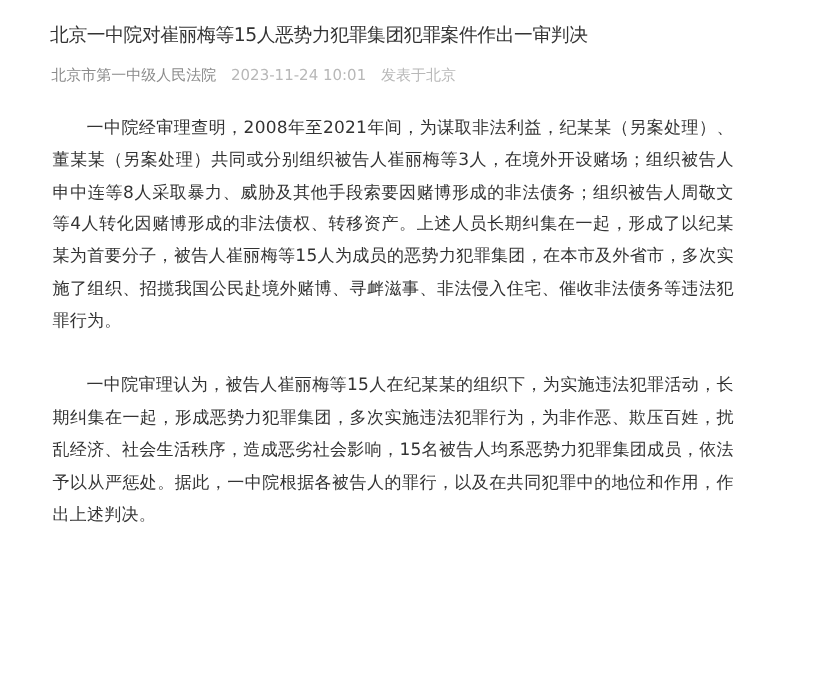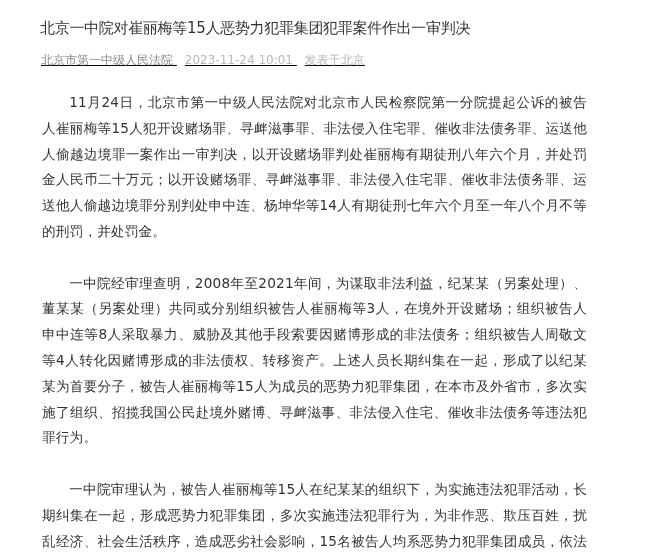--- a/index.html
+++ b/index.html
@@ -3,37 +3,36 @@
 <meta charset="utf-8">
 <style>
   html, body { margin:0; padding:0; background:#ffffff; }
   body { width:650px; height:552px; overflow:hidden; position:relative;
          font-family:"DejaVu Sans","Liberation Sans",sans-serif; }
   .article { position:absolute; left:0; top:0; width:650px; }
   .title { position:absolute; left:40px; top:14px; width:600px;
            font-size:15px; line-height:28px; color:#333333; white-space:nowrap;
            letter-spacing:-0.3px; }
   .meta { position:absolute; left:41px; top:52px; font-size:12px; line-height:16px;
-          white-space:nowrap;text-decoration:underline; }
+          white-space:nowrap; }
   .meta .author { color:#8a8a8a; }
   .meta .time { color:#b8b8b8; margin-left:8px; }
   .meta .loc { color:#b8b8b8; margin-left:8px; }
   .body { position:absolute; left:42px; top:90px; width:545px; }
   .para { font-size:13.6px; line-height:25.8px; color:#333333; text-align:justify;
           text-indent:2em; margin:0 0 25.8px 0; letter-spacing:0.2px; }
 </style>
 </head>
 <body>
 
 <div class="article">
   <h1 class="title" style="margin:0;font-weight:normal;">北京一中院对崔丽梅等15人恶势力犯罪集团犯罪案件作出一审判决</h1>
   <div class="meta">
     <span class="author">北京市第一中级人民法院</span>
     <span class="time">2023-11-24 10:01</span>
     <span class="loc">发表于北京</span>
   </div>
   <div class="body">
-    <p class="para">11月24日，北京市第一中级人民法院对北京市人民检察院第一分院提起公诉的被告人崔丽梅等15人犯开设赌场罪、寻衅滋事罪、非法侵入住宅罪、催收非法债务罪、运送他人偷越边境罪一案作出一审判决，以开设赌场罪判处崔丽梅有期徒刑八年六个月，并处罚金人民币二十万元；以开设赌场罪、寻衅滋事罪、非法侵入住宅罪、催收非法债务罪、运送他人偷越边境罪分别判处申中连、杨坤华等14人有期徒刑七年六个月至一年八个月不等的刑罚，并处罚金。</p>
     <p class="para">一中院经审理查明，2008年至2021年间，为谋取非法利益，纪某某（另案处理）、董某某（另案处理）共同或分别组织被告人崔丽梅等3人，在境外开设赌场；组织被告人申中连等8人采取暴力、威胁及其他手段索要因赌博形成的非法债务；组织被告人周敬文等4人转化因赌博形成的非法债权、转移资产。上述人员长期纠集在一起，形成了以纪某某为首要分子，被告人崔丽梅等15人为成员的恶势力犯罪集团，在本市及外省市，多次实施了组织、招揽我国公民赴境外赌博、寻衅滋事、非法侵入住宅、催收非法债务等违法犯罪行为。</p>
     <p class="para">一中院审理认为，被告人崔丽梅等15人在纪某某的组织下，为实施违法犯罪活动，长期纠集在一起，形成恶势力犯罪集团，多次实施违法犯罪行为，为非作恶、欺压百姓，扰乱经济、社会生活秩序，造成恶劣社会影响，15名被告人均系恶势力犯罪集团成员，依法予以从严惩处。据此，一中院根据各被告人的罪行，以及在共同犯罪中的地位和作用，作出上述判决。</p>
 
   </div>
 </div>
 
 </body></html>

